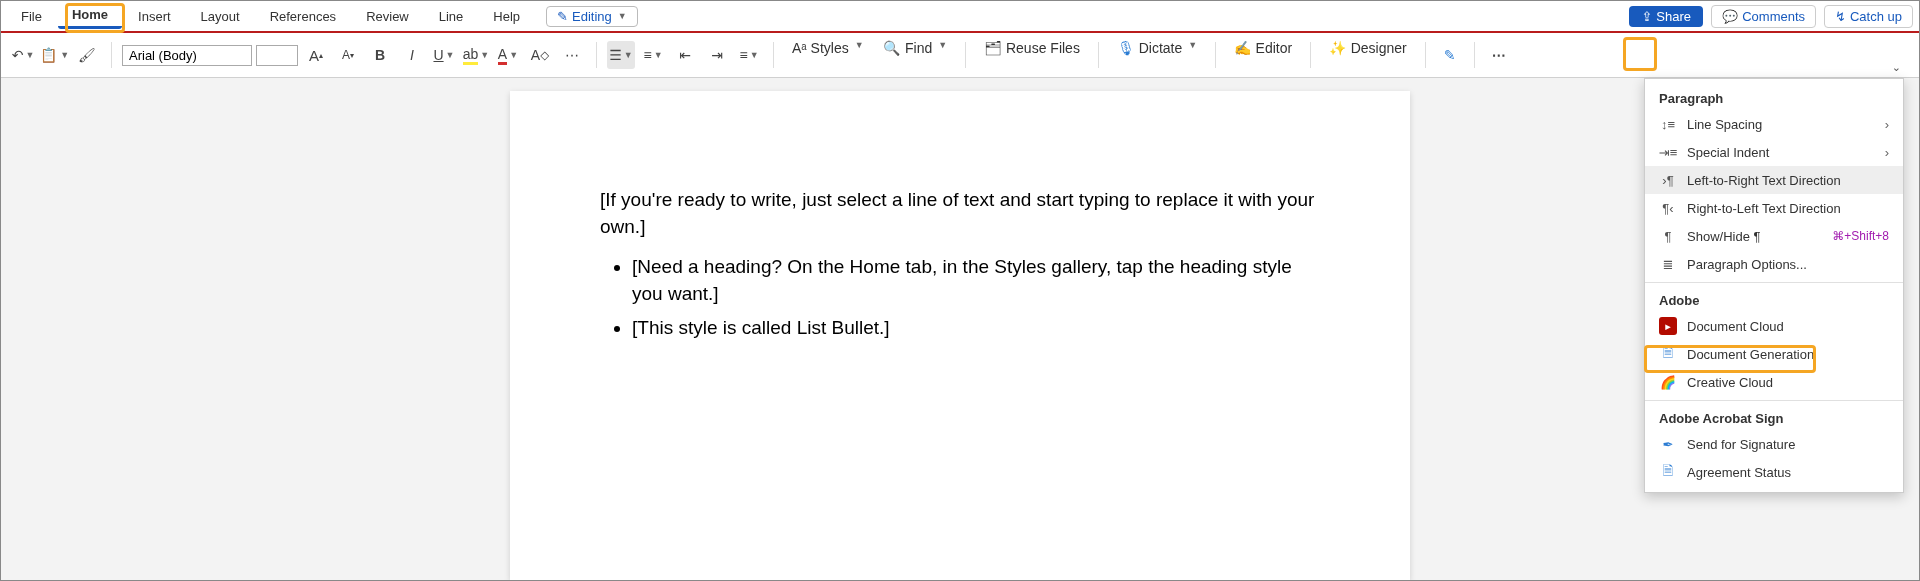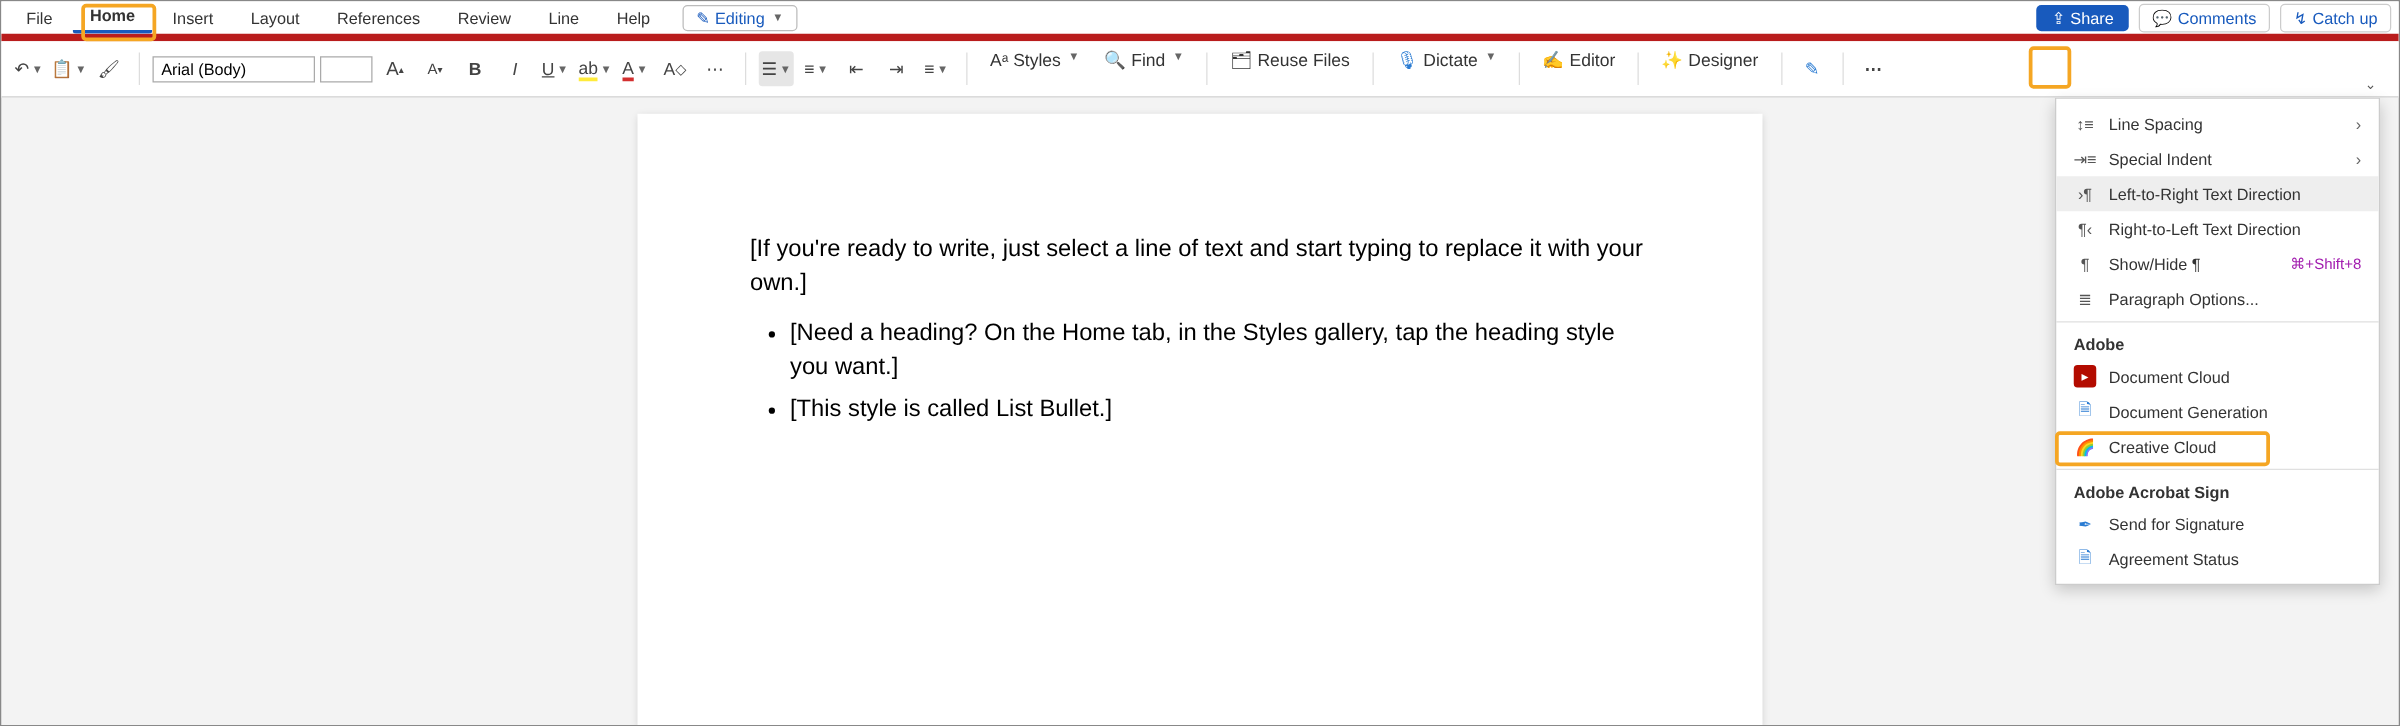--- a/index.html
+++ b/index.html
@@ -1,17 +1,17 @@
 <!DOCTYPE html>
 <html><head>
 <meta charset="utf-8">
 <style>
 * { margin:0; padding:0; box-sizing:border-box; font-family:"Segoe UI",Arial,sans-serif; }
 body { background:#f3f3f3; width:1920px; height:581px; overflow:hidden; position:relative; border:1px solid #888;}
-.tabs { display:flex; align-items:center; height:32px; background:#fff; border-bottom:6px solid #b91c1c; padding:0 6px; gap:2px; }
+.tabs { display:flex; align-items:center; height:32px; background:#fff; border-bottom:2px solid #b91c1c; padding:0 6px; gap:2px; }
 .tab { padding:4px 14px; font-size:13px; color:#333; cursor:pointer; border-radius:3px; }
 .tab.active { border-bottom:3px solid #185abd; font-weight:600; }
 .editing-btn { margin-left:10px; display:flex; align-items:center; gap:4px; border:1px solid #bbb; border-radius:4px; padding:2px 10px; font-size:13px; color:#185abd; cursor:pointer; }
 .right-actions { margin-left:auto; display:flex; gap:8px; align-items:center; }
 .share-btn { background:#185abd; color:#fff; border-radius:4px; padding:3px 12px; font-size:13px; display:flex; align-items:center; gap:4px; cursor:pointer; }
 .action-btn { background:#fff; border:1px solid #ccc; border-radius:4px; padding:3px 10px; font-size:13px; display:flex; align-items:center; gap:4px; cursor:pointer; color:#185abd; }
 .ribbon { display:flex; align-items:center; height:45px; background:#fff; border-bottom:1px solid #d0d0d0; padding:0 8px; gap:4px; }
 .rbtn { width:28px; height:28px; display:flex; align-items:center; justify-content:center; cursor:pointer; border-radius:3px; color:#444; font-size:14px; }
 .sep { width:1px; height:26px; background:#ddd; margin:0 6px; }
 .font-sel { border:1px solid #aaa; font-size:13px; padding:2px 6px; width:130px; background:#fff; }
@@ -148,20 +148,21 @@
   <div class="page">
     <div class="body-text">[If you're ready to write, just select a line of text and start typing to replace it with your own.]</div>
     <ul class="bullets">
       <li>[Need a heading? On the Home tab, in the Styles gallery, tap the heading style you want.]</li>
       <li>[This style is called List Bullet.]</li>
     </ul>
   </div>
 </div>
 
 <div class="overflow-menu">
+  <div class="menu-head">Paragraph</div>
   <div class="menu-item">
     <span class="menu-icon">↕≡</span>
     <span>Line Spacing</span>
     <span class="chev">›</span>
   </div>
   <div class="menu-item">
     <span class="menu-icon">⇥≡</span>
     <span>Special Indent</span>
     <span class="chev">›</span>
   </div>

